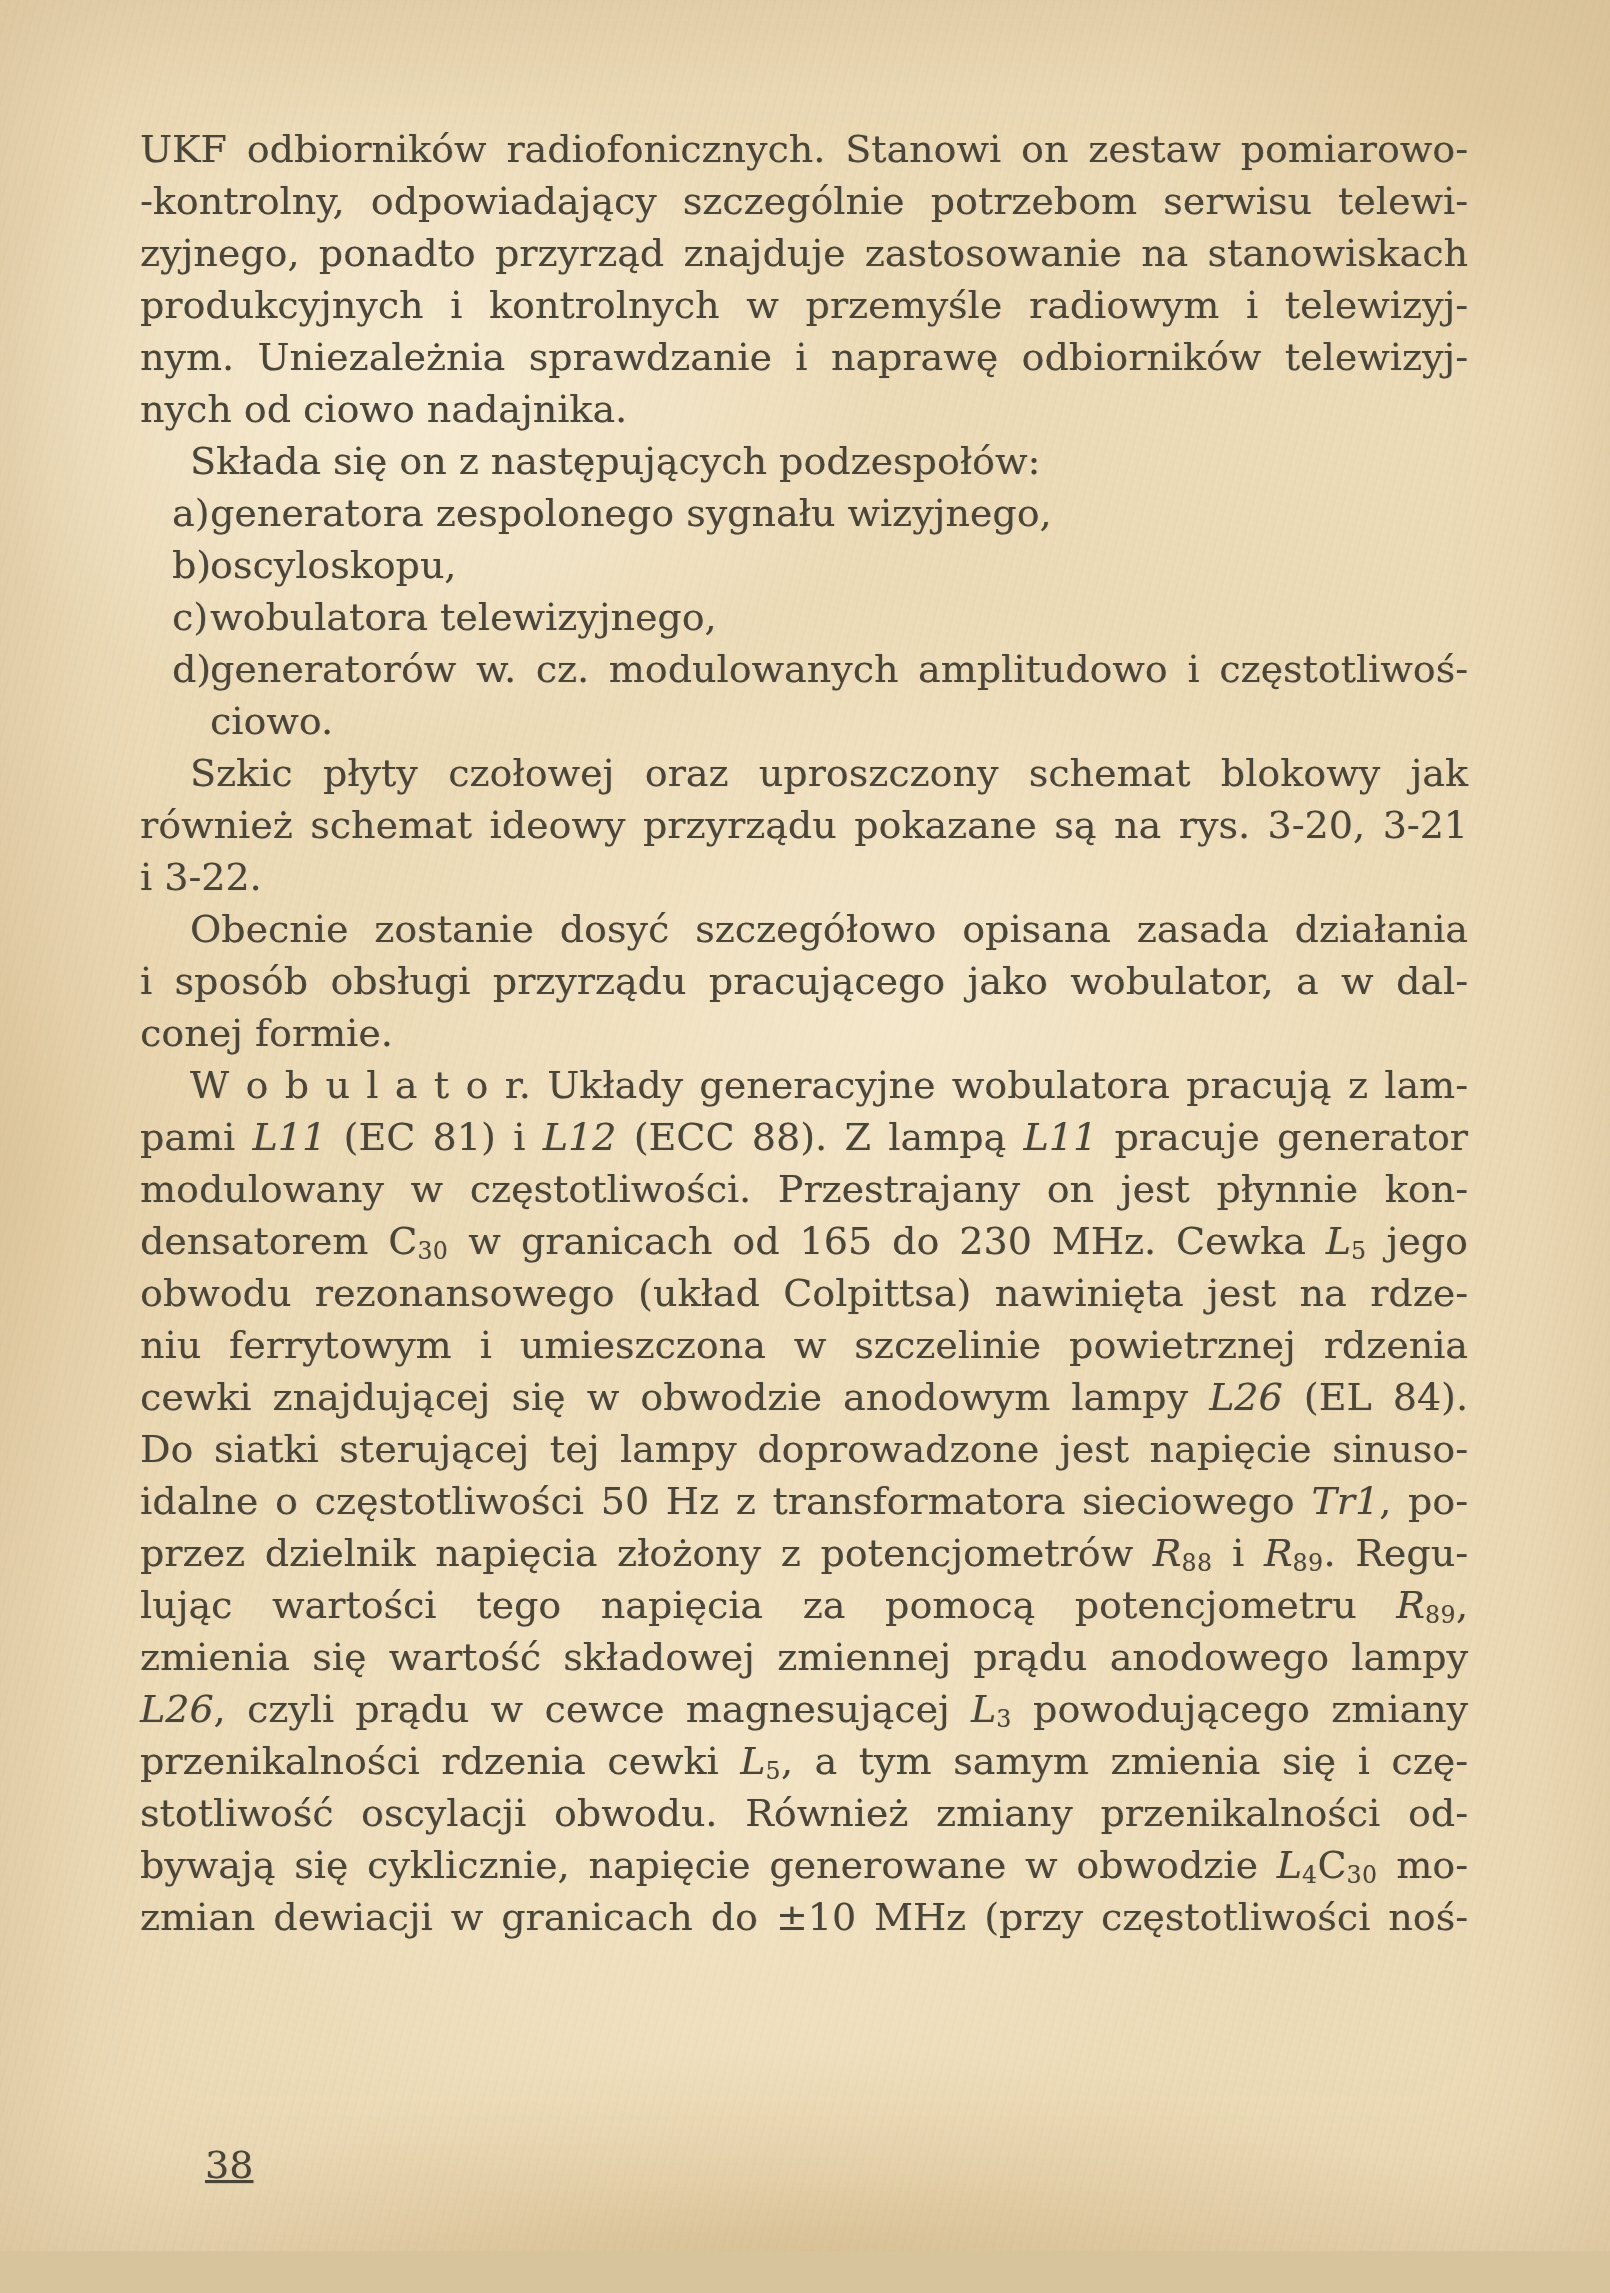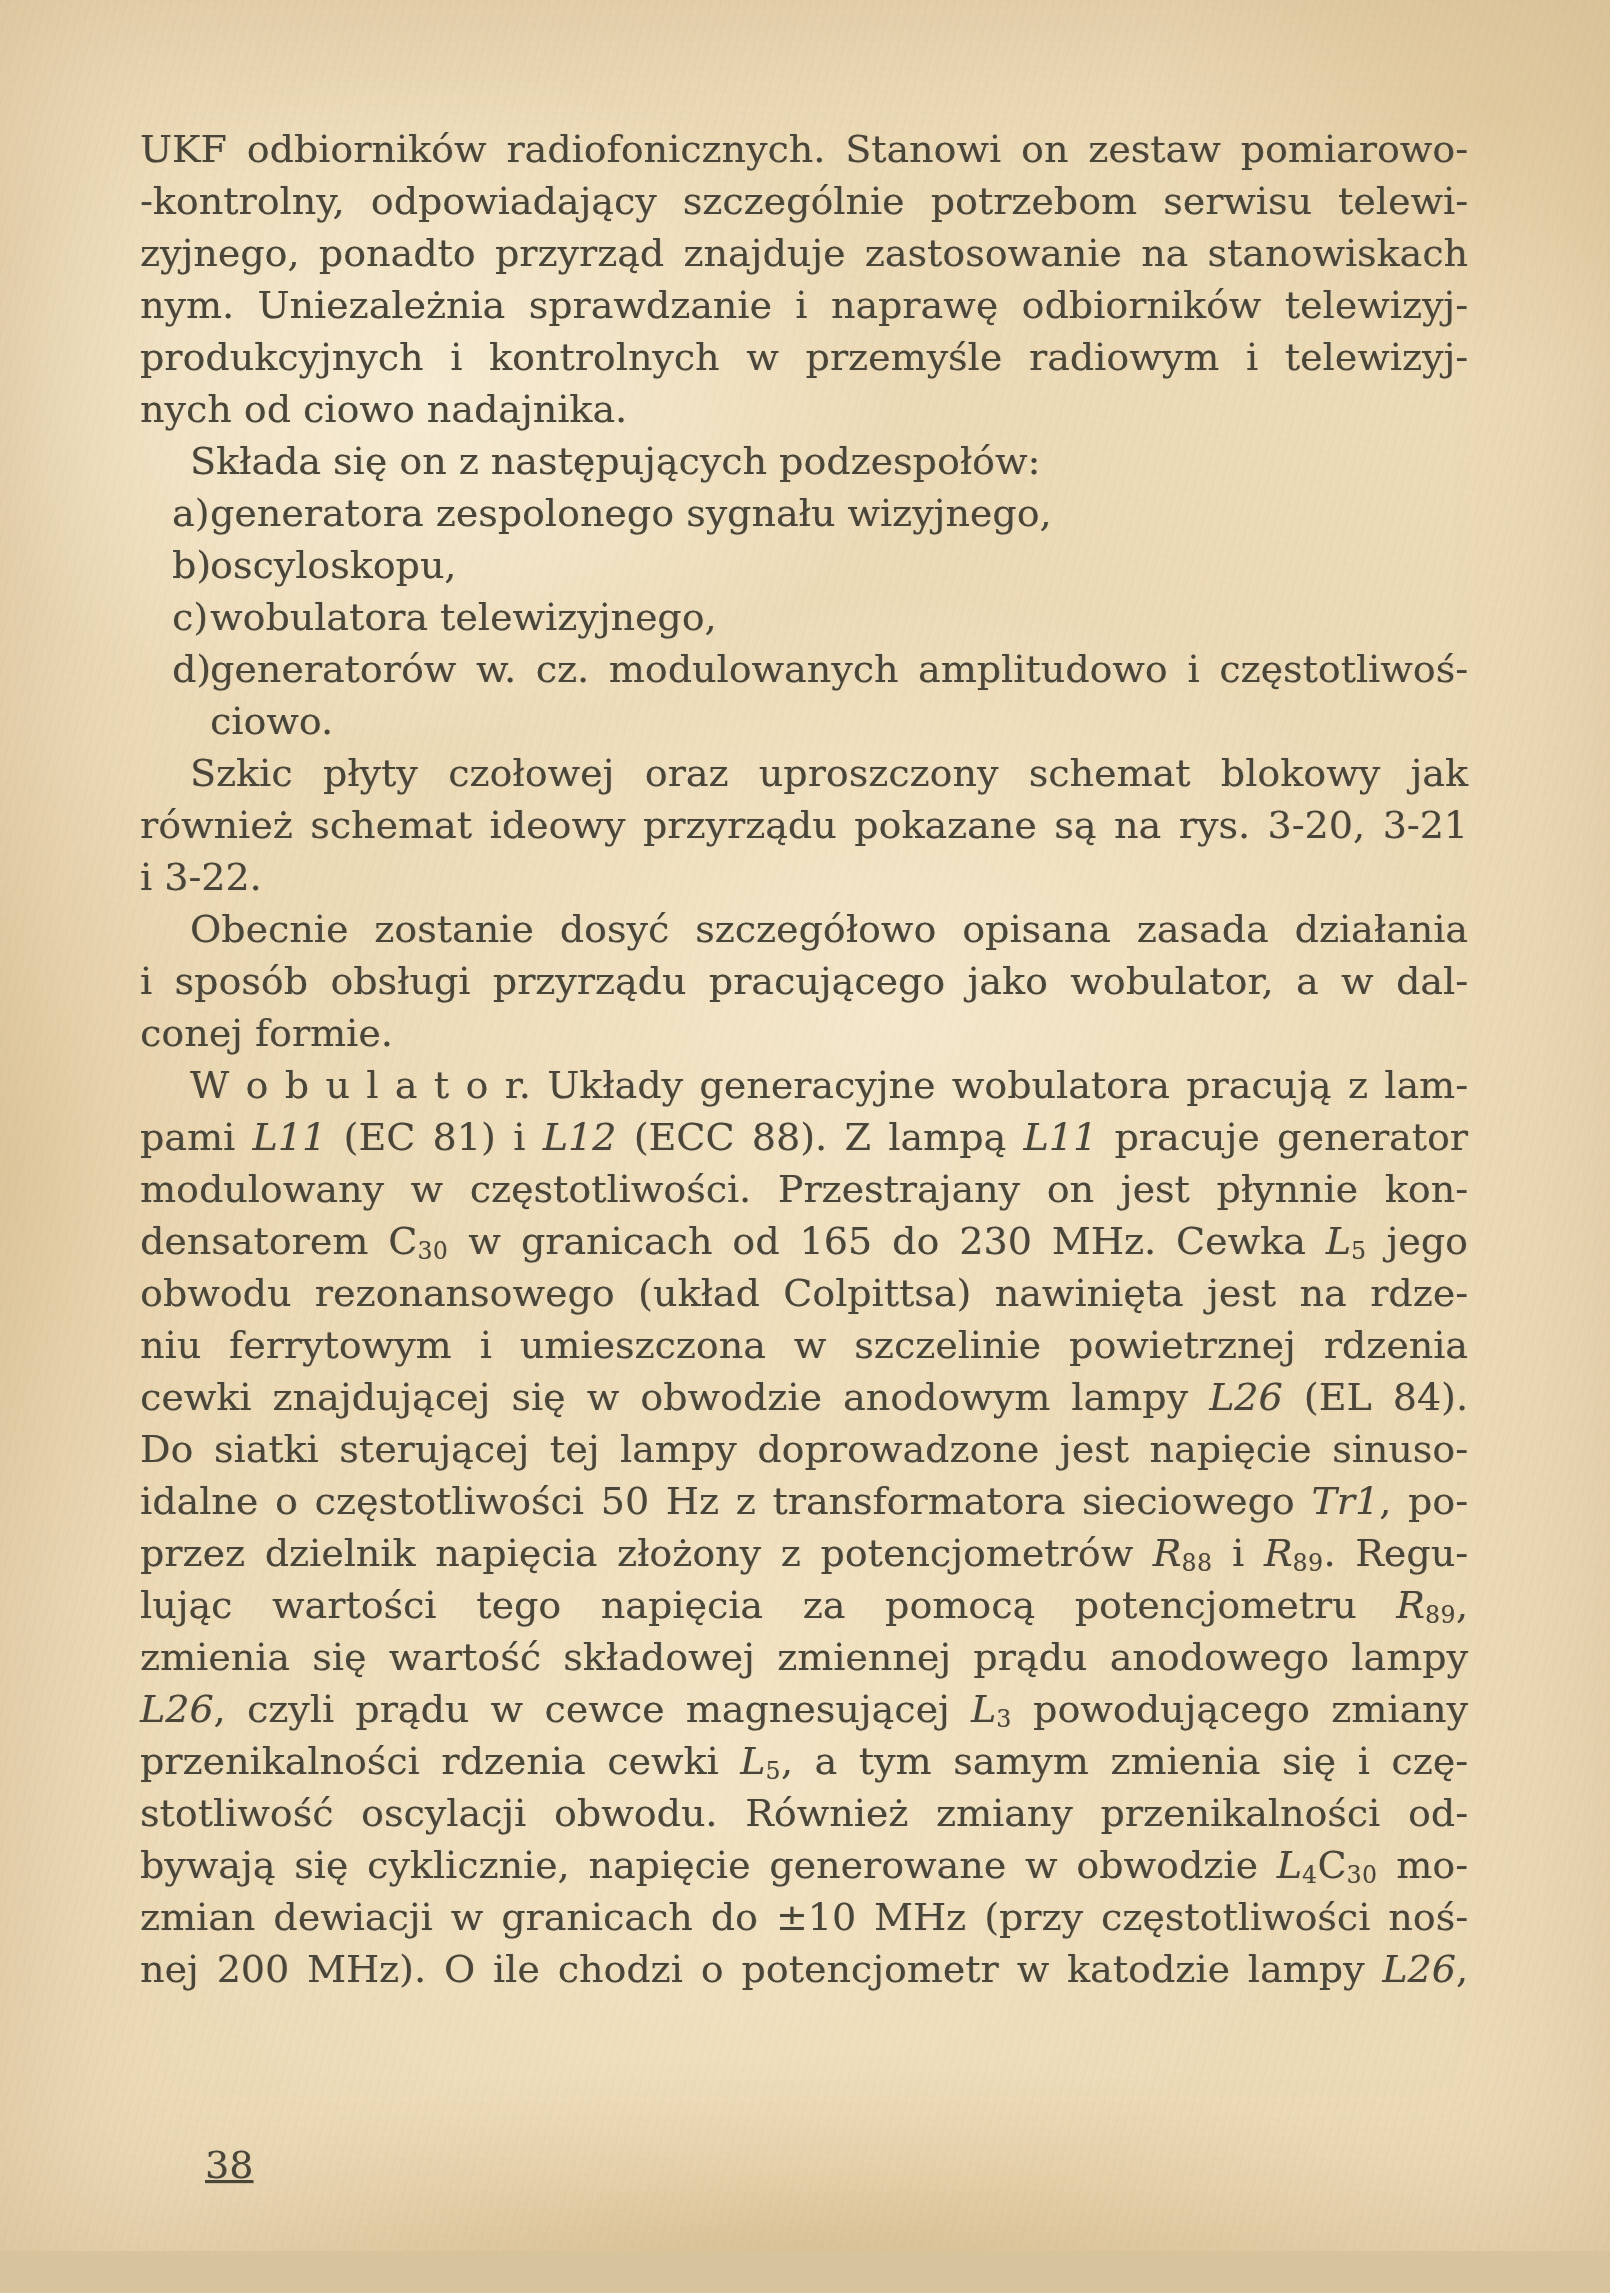--- a/index.html
+++ b/index.html
@@ -44,22 +44,22 @@
   }
 </style>
 </head>
 <body>
 
 <div class="page">
   <div class="text-block">
       <div class="line j">UKF odbiorników radiofonicznych. Stanowi on zestaw pomiarowo-</div>
       <div class="line j">-kontrolny, odpowiadający szczególnie potrzebom serwisu telewi-</div>
       <div class="line j">zyjnego, ponadto przyrząd znajduje zastosowanie na stanowiskach</div>
+      <div class="line j">produkcyjnych i kontrolnych w przemyśle radiowym i telewizyj-</div>
       <div class="line j">nym. Uniezależnia sprawdzanie i naprawę odbiorników telewizyj-</div>
-      <div class="line j">produkcyjnych i kontrolnych w przemyśle radiowym i telewizyj-</div>
       <div class="line">nych od ciowo nadajnika.</div>
       <div class="line ind">Składa się on z następujących podzespołów:</div>
       <div class="line li"><span class="marker">a)</span>generatora zespolonego sygnału wizyjnego,</div>
       <div class="line li"><span class="marker">b)</span>oscyloskopu,</div>
       <div class="line li"><span class="marker">c)</span>wobulatora telewizyjnego,</div>
       <div class="line j li"><span class="marker">d)</span>generatorów w. cz. modulowanych amplitudowo i częstotliwoś-</div>
       <div class="line li">ciowo.</div>
       <div class="line j ind">Szkic płyty czołowej oraz uproszczony schemat blokowy jak</div>
       <div class="line j">również schemat ideowy przyrządu pokazane są na rys. 3-20, 3-21</div>
       <div class="line">i 3-22.</div>
@@ -76,17 +76,16 @@
       <div class="line j">Do siatki sterującej tej lampy doprowadzone jest napięcie sinuso-</div>
       <div class="line j">idalne o częstotliwości 50 Hz z transformatora sieciowego <span class="it">Tr1</span>, po-</div>
       <div class="line j">przez dzielnik napięcia złożony z potencjometrów <span class="it">R</span><span class="sub">88</span> i <span class="it">R</span><span class="sub">89</span>. Regu-</div>
       <div class="line j">lując wartości tego napięcia za pomocą potencjometru <span class="it">R</span><span class="sub">89</span>,</div>
       <div class="line j">zmienia się wartość składowej zmiennej prądu anodowego lampy</div>
       <div class="line j"><span class="it">L26</span>, czyli prądu w cewce magnesującej <span class="it">L</span><span class="sub">3</span> powodującego zmiany</div>
       <div class="line j">przenikalności rdzenia cewki <span class="it">L</span><span class="sub">5</span>, a tym samym zmienia się i czę-</div>
       <div class="line j">stotliwość oscylacji obwodu. Również zmiany przenikalności od-</div>
       <div class="line j">bywają się cyklicznie, napięcie generowane w obwodzie <span class="it">L</span><span class="sub">4</span>C<span class="sub">30</span> mo-</div>
       <div class="line j">zmian dewiacji w granicach do ±10 MHz (przy częstotliwości noś-</div>
-      <div class="line j">nej 200 MHz). O ile chodzi o potencjometr w katodzie lampy <span class="it">L26</span>,</div>
     </div>
   <div class="page-number">38</div>
 </div>
 
 
 </body></html>

